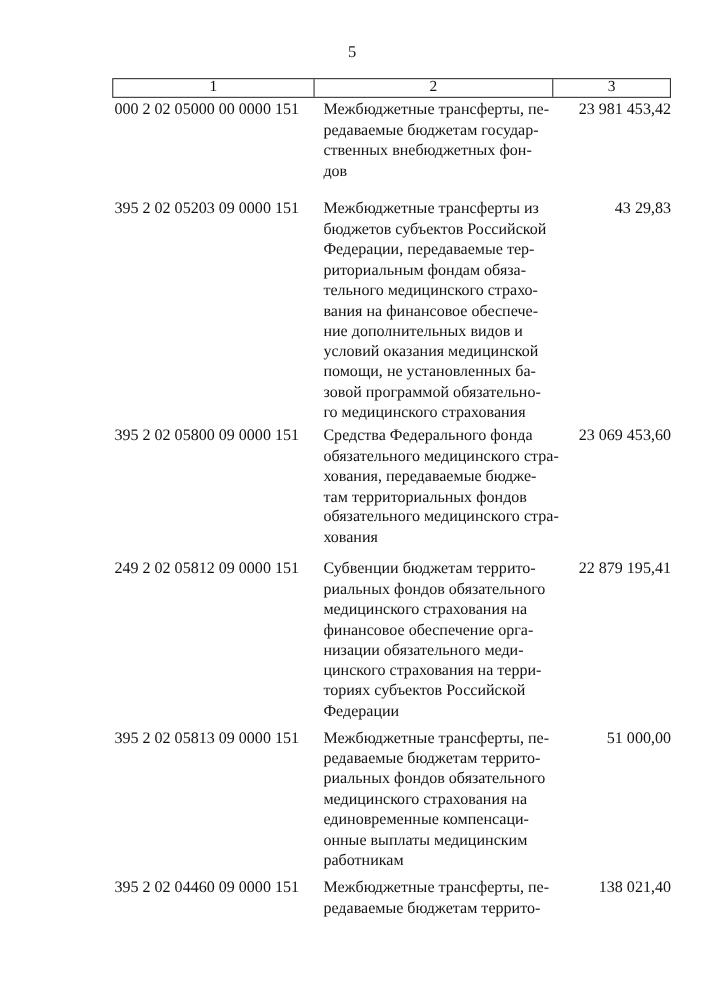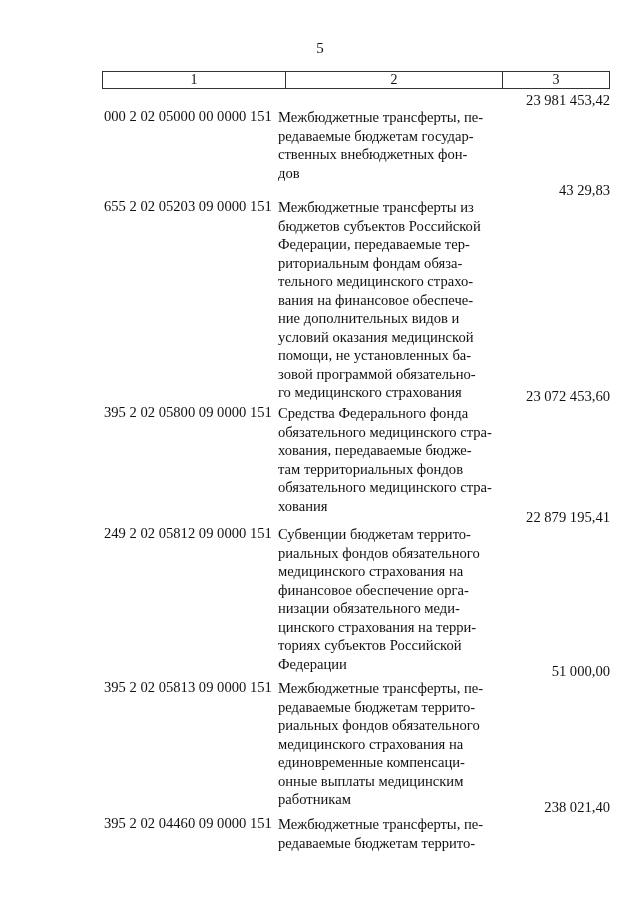--- a/index.html
+++ b/index.html
@@ -6,22 +6,22 @@
   body { width:640px; height:905px; position:relative; overflow:hidden;
          font-family:"Liberation Serif", "DejaVu Serif", serif; color:#111; }
   .page-num { position:absolute; top:40px; left:0; width:640px; text-align:center; font-size:15px; }
   .hdr { position:absolute; top:71px; left:102px; width:508px; height:18px;
          border:1px solid #333; box-sizing:border-box; display:flex; font-size:14px; }
   .hdr div { text-align:center; line-height:16px; box-sizing:border-box; }
   .hdr .c1 { width:183px; border-right:1px solid #333; }
   .hdr .c2 { width:217px; border-right:1px solid #333; }
   .hdr .c3 { flex:1; }
   .row { position:absolute; left:102px; width:508px; font-size:14.6px; line-height:18.5px; }
-  .row .code { position:absolute; left:2px; top:16px; white-space:nowrap; }
-  .row .desc { position:absolute; left:176px; top:0; width:220px; white-space:pre-line;margin-top:17px; }
+  .row .code { position:absolute; left:2px; top:0; white-space:nowrap; }
+  .row .desc { position:absolute; left:192px; top:0; width:220px; white-space:pre-line; }
   .row .amt { position:absolute; right:0; top:0; white-space:nowrap; }
 </style>
 </head>
 <body>
 
 <div class="page-num">5</div>
 
 <div class="hdr">
   <div class="c1">1</div>
   <div class="c2">2</div>
@@ -31,21 +31,21 @@
 <div class="row" style="top:91px">
   <span class="code">000 2 02 05000 00 0000 151</span>
   <span class="desc">Межбюджетные трансферты, пе-
 редаваемые бюджетам государ-
 ственных внебюджетных фон-
 дов</span>
   <span class="amt">23 981 453,42</span>
 </div>
 
 <div class="row" style="top:181px">
-  <span class="code">655 2 02 05203 09 0000 151</span>
+  <span class="code">395 2 02 05203 09 0000 151</span>
   <span class="desc">Межбюджетные трансферты из
 бюджетов субъектов Российской
 Федерации, передаваемые тер-
 риториальным фондам обяза-
 тельного медицинского страхо-
 вания на финансовое обеспече-
 ние дополнительных видов и
 условий оказания медицинской
 помощи, не установленных ба-
 зовой программой обязательно-
@@ -54,21 +54,21 @@
 </div>
 
 <div class="row" style="top:387px">
   <span class="code">395 2 02 05800 09 0000 151</span>
   <span class="desc">Средства Федерального фонда
 обязательного медицинского стра-
 хования, передаваемые бюдже-
 там территориальных фондов
 обязательного медицинского стра-
 хования</span>
-  <span class="amt">23 072 453,60</span>
+  <span class="amt">23 069 453,60</span>
 </div>
 
 <div class="row" style="top:508px">
   <span class="code">249 2 02 05812 09 0000 151</span>
   <span class="desc">Субвенции бюджетам террито-
 риальных фондов обязательного
 медицинского страхования на
 финансовое обеспечение орга-
 низации обязательного меди-
 цинского страхования на терри-
@@ -86,14 +86,14 @@
 единовременные компенсаци-
 онные выплаты медицинским
 работникам</span>
   <span class="amt">51 000,00</span>
 </div>
 
 <div class="row" style="top:798px">
   <span class="code">395 2 02 04460 09 0000 151</span>
   <span class="desc">Межбюджетные трансферты, пе-
 редаваемые бюджетам террито-</span>
-  <span class="amt">238 021,40</span>
+  <span class="amt">138 021,40</span>
 </div>
 
 </body></html>

